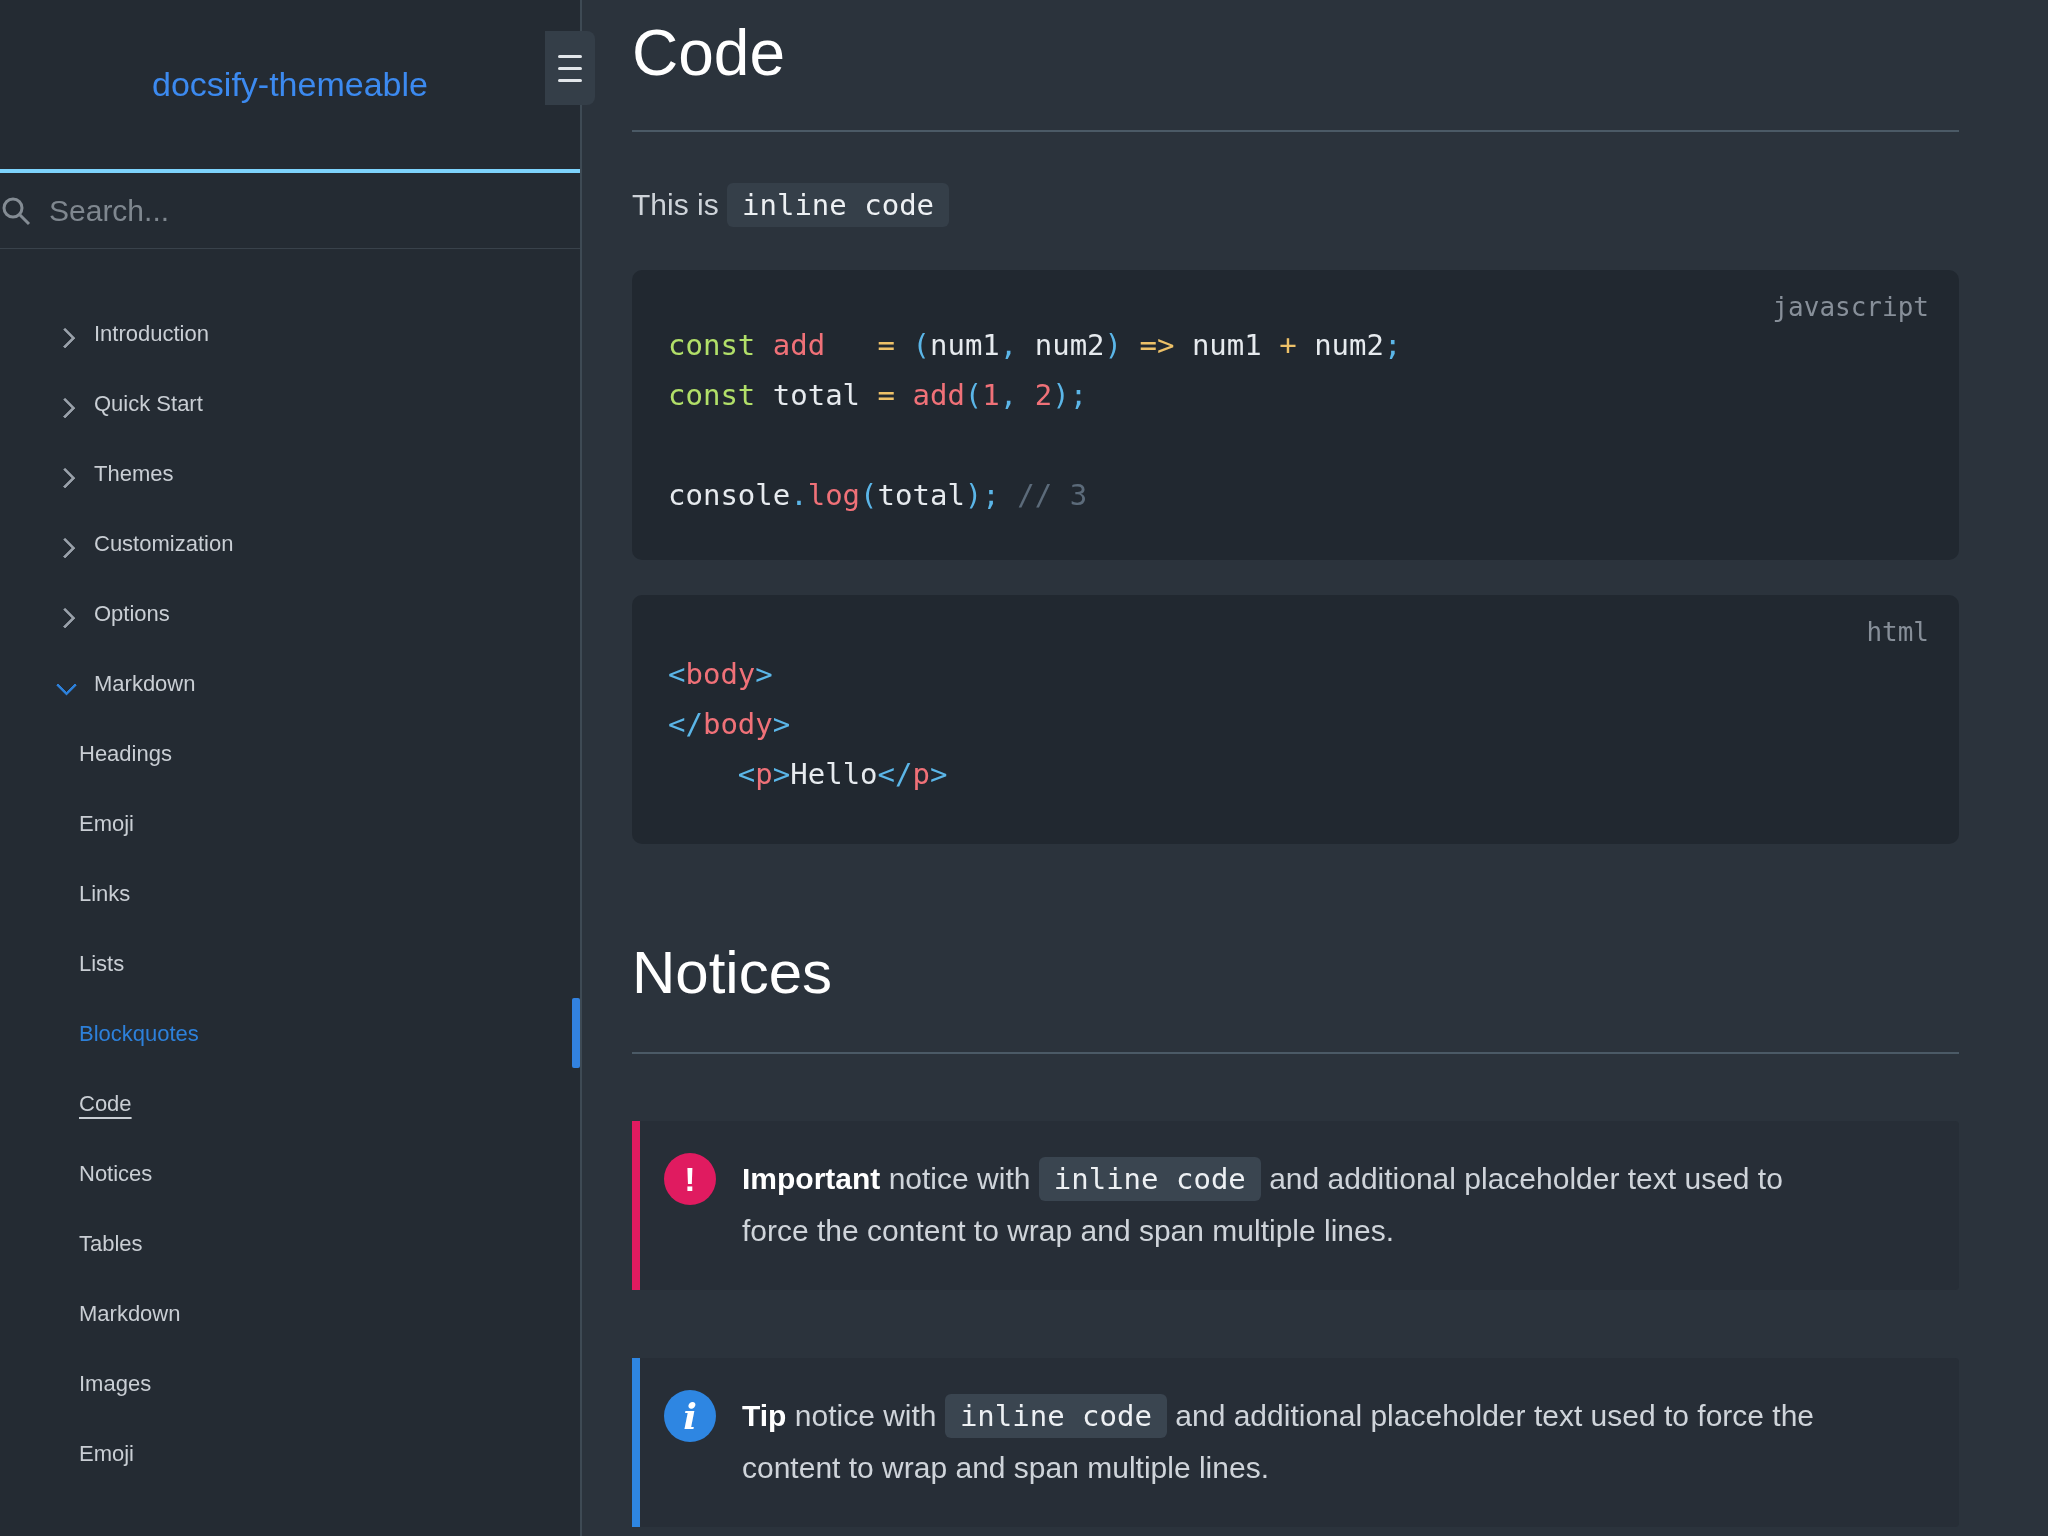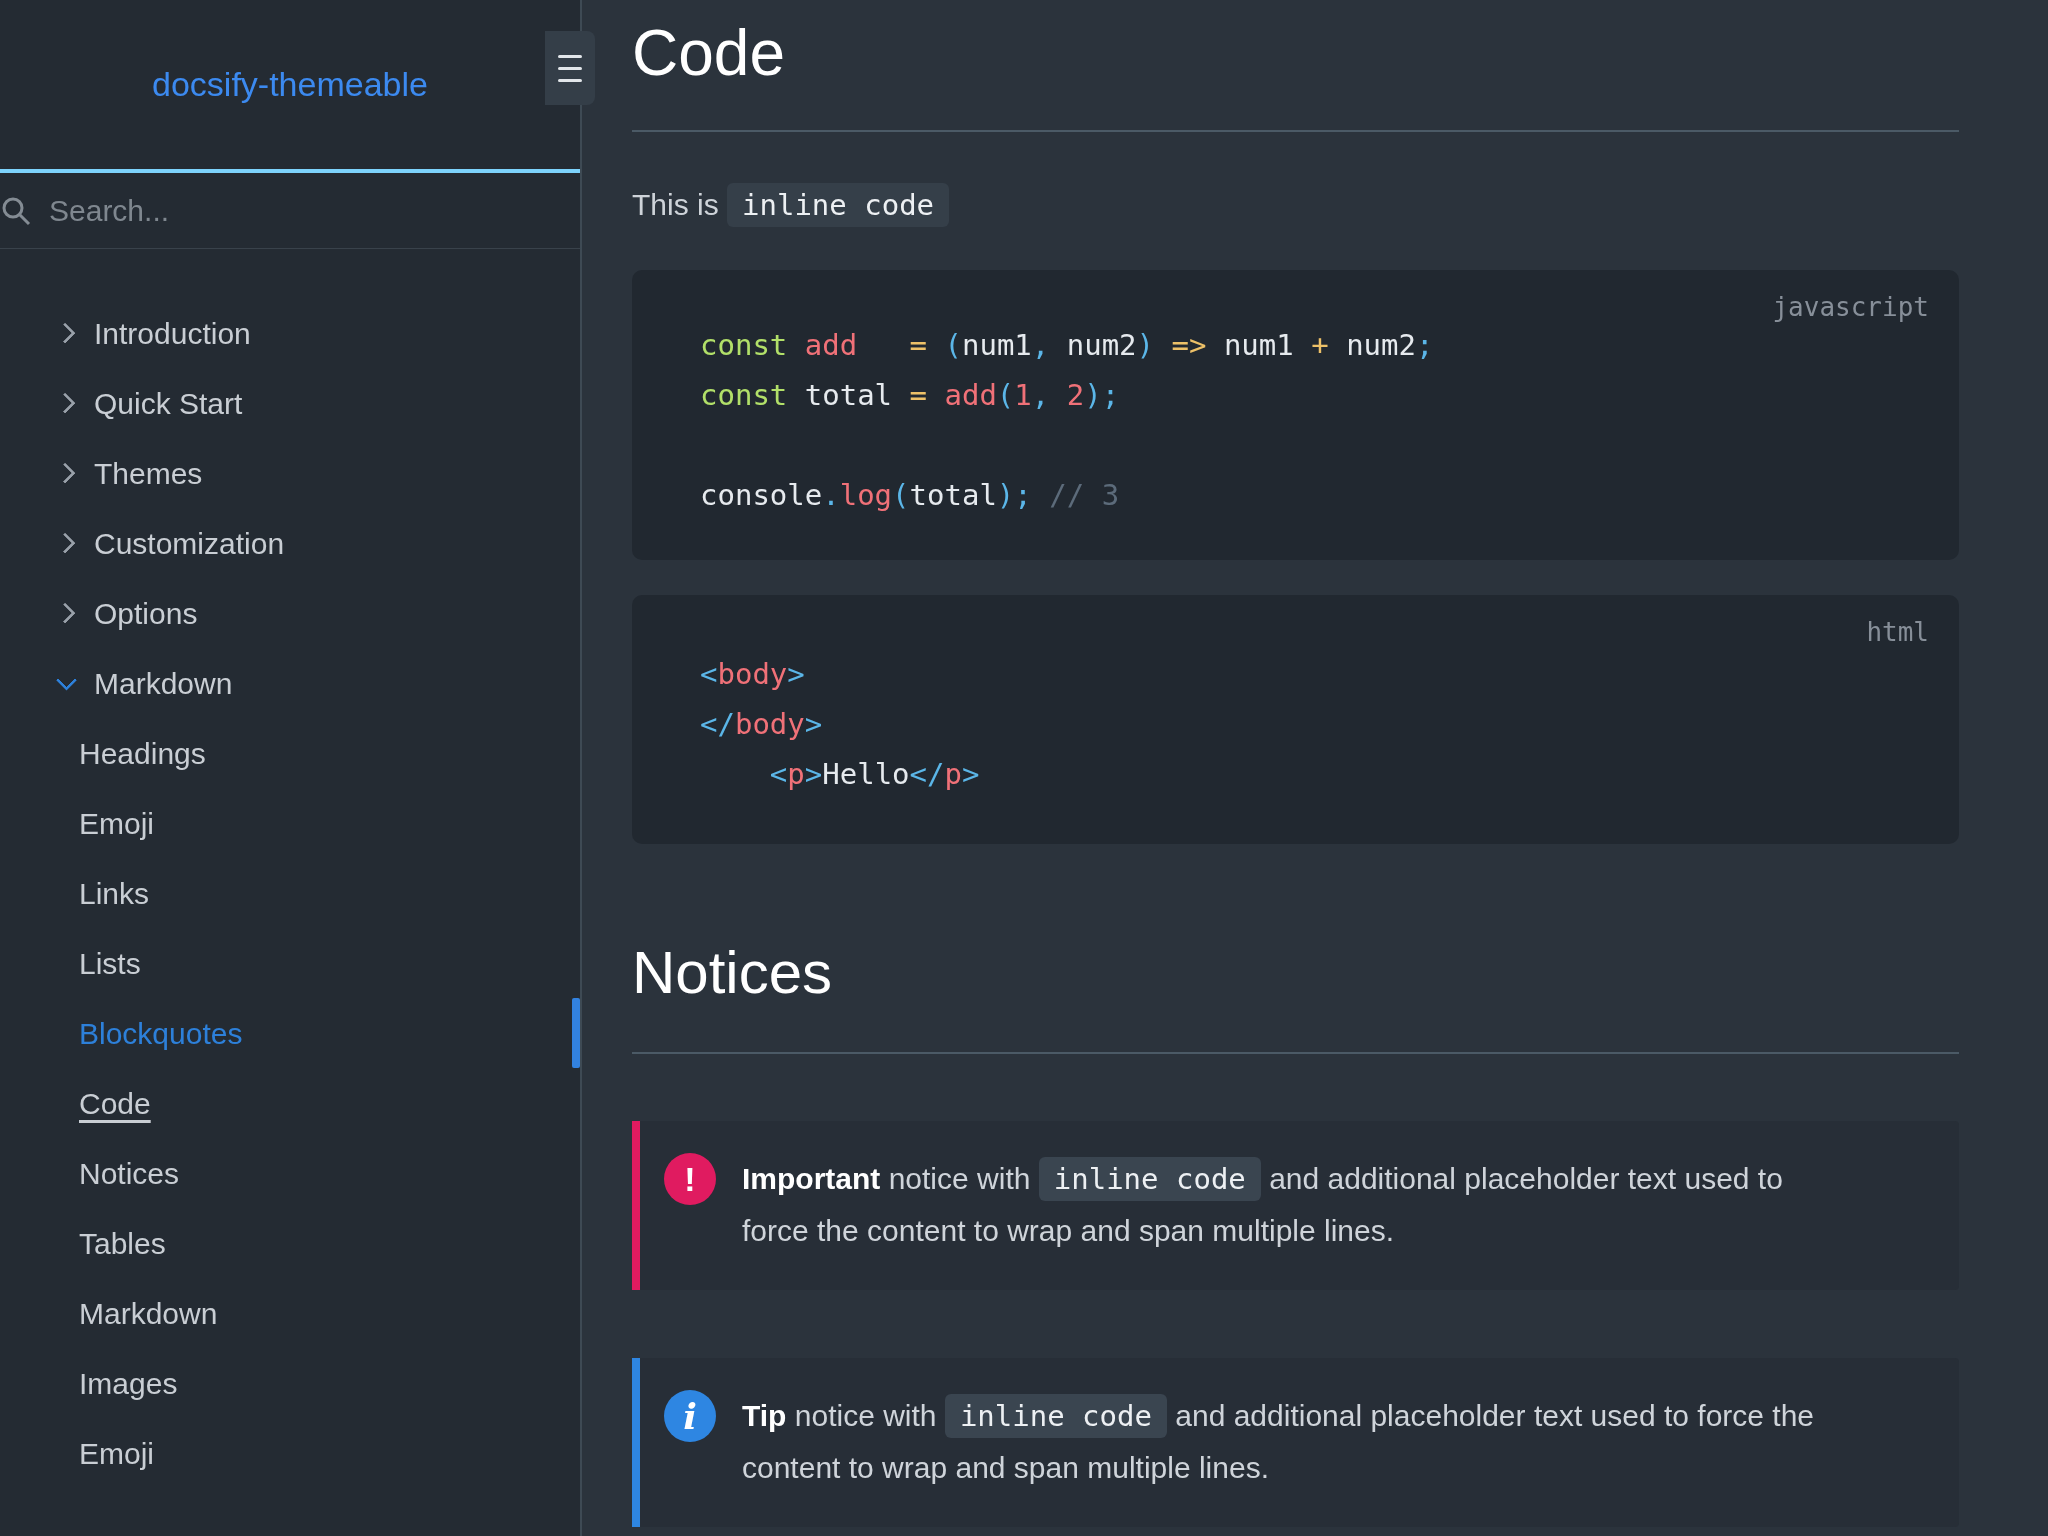--- a/index.html
+++ b/index.html
@@ -30,22 +30,22 @@
     background:transparent; border:none; outline:none;
     font-family:"Liberation Sans", sans-serif;
     font-size:30px; color:#ced3d9; width:380px;
   }
   .search-input::placeholder { color:#7f878f; opacity:1; }
   .nav { list-style:none; padding-top:50px; }
   .nav li { height:70px; display:flex; align-items:center; }
   .nav li.top { padding-left:59px; }
   .nav li.sub { padding-left:79px; }
   .nav a {
-    color:#c9ced4; text-decoration:none; font-size:30px; cursor:pointer;
-    display:flex; align-items:center;
+    color:#c9ced4; text-decoration:none; font-size:22px; cursor:pointer;
+    display:flex; align-items:flex-end;
   }
   .nav li.active a { color:#2d80da; }
   .nav li.hovered a { text-decoration:underline; text-underline-offset:6px; }
   .chev {
     width:15px; height:15px; display:inline-block; margin-right:20px;
     border-right:3px solid #99a1aa; border-bottom:3px solid #99a1aa;
     transform:rotate(-45deg) translateY(-2px); border-radius:1px; flex:0 0 auto;
   }
   .chev.expanded {
     border-color:#2d80da;
@@ -78,21 +78,21 @@
   .notice code.chip { background:#3a4550; }
   
   .code-block {
     position:relative; background:#212830; border-radius:10px;
     font-family:"DejaVu Sans Mono", monospace; font-size:29px;
   }
   .code-block .lang-label {
     position:absolute; top:22px; right:30px; color:#878f99; font-size:26px;
   }
   .code-block .code-lines { display:block; }
-  .code-line { white-space:pre; line-height:50px; height:50px; color:#e6eaee;margin-left:32px; }
+  .code-line { white-space:pre; line-height:50px; height:50px; color:#e6eaee; }
   .code-block-1 { margin-top:38px; padding:50px 36px 40px; }
   .code-block-2 { margin-top:35px; padding:54px 36px 45px; }
   .tok-kw { color:#b2e069; }
   .tok-fn { color:#f07178; }
   .tok-num { color:#f07178; }
   .tok-tag { color:#f07178; }
   .tok-op { color:#edc168; }
   .tok-punc { color:#5bb6e8; }
   .tok-comment { color:#5c6b7a; }
   .tok-plain { color:#e6eaee; }

